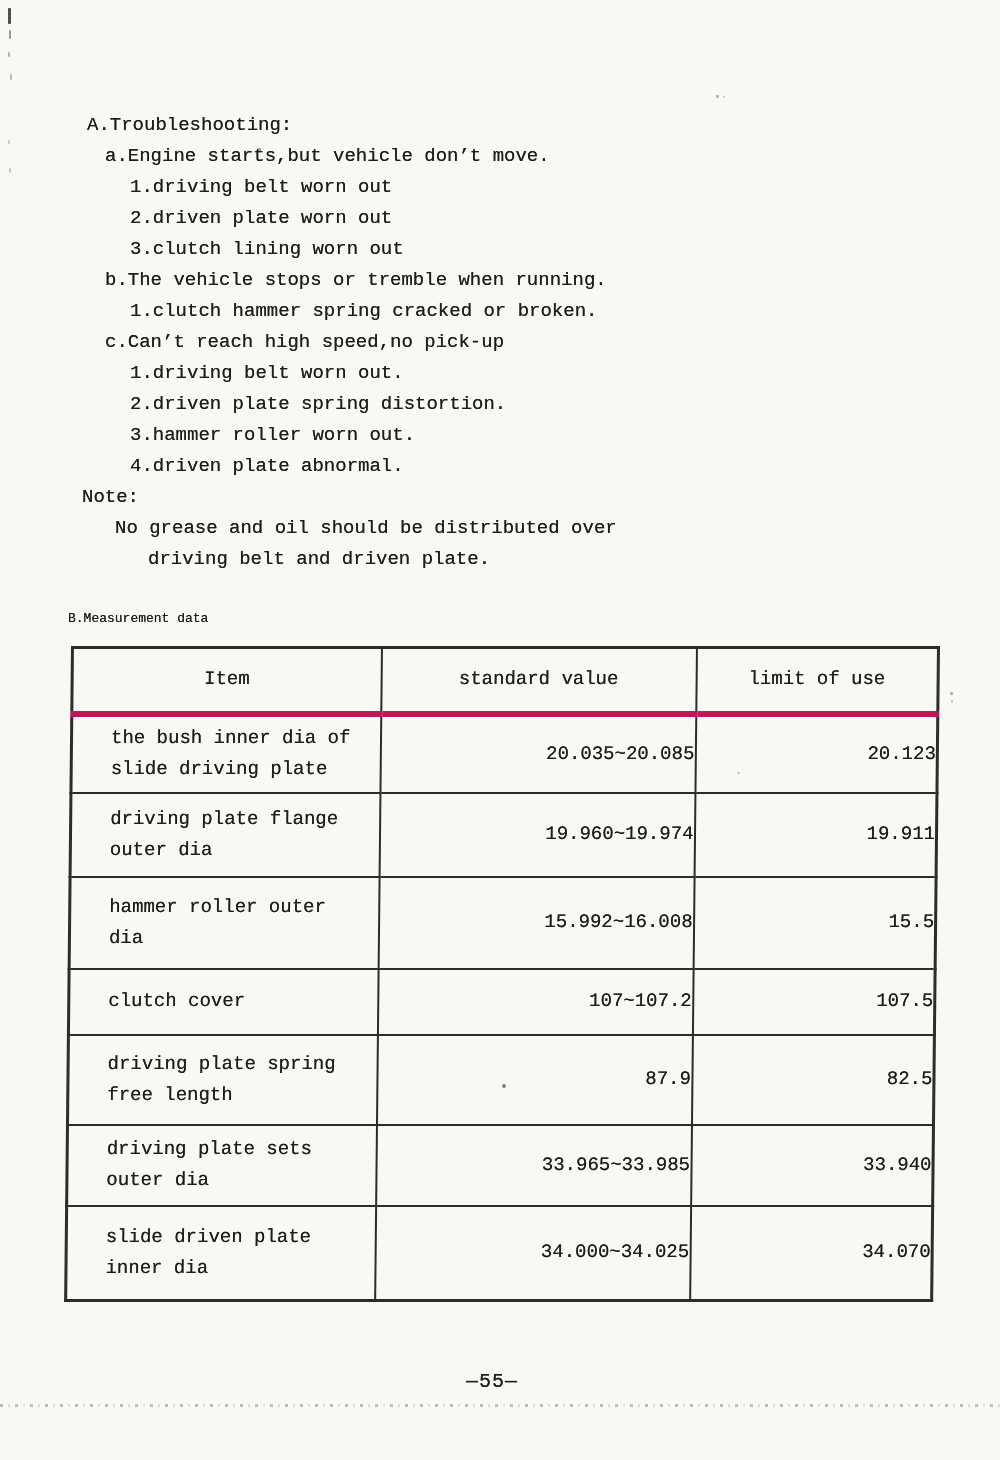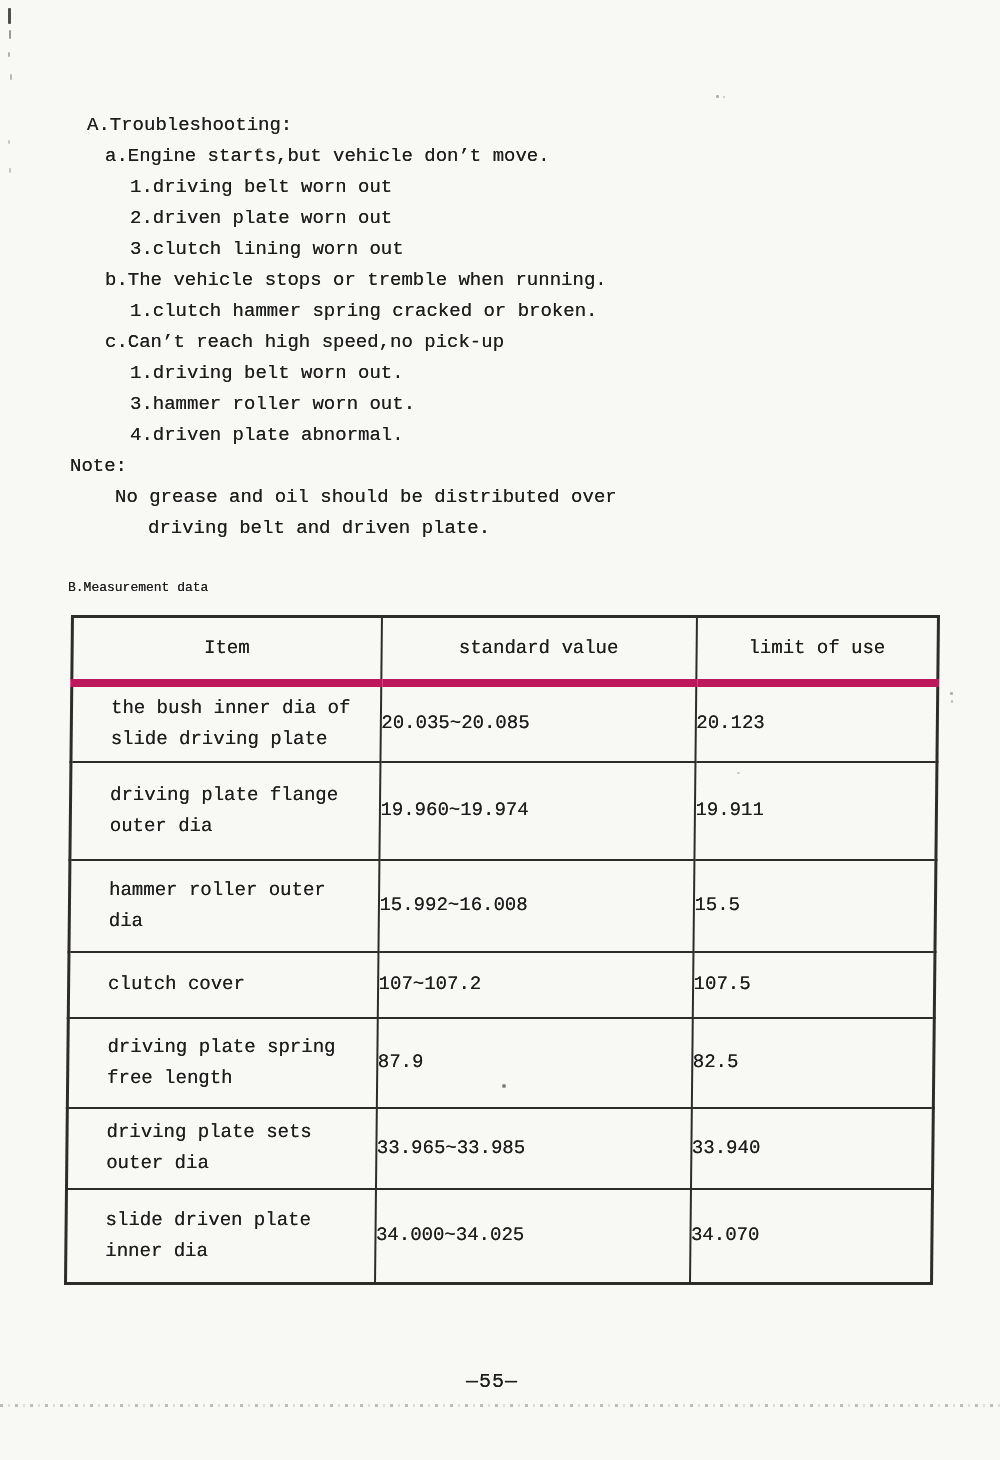--- a/index.html
+++ b/index.html
@@ -9,40 +9,40 @@
     background:#f8f8f5;
     font-family:"Liberation Mono","DejaVu Sans Mono",monospace;
     font-size:19px; line-height:31px; color:#1d1d1d;
     overflow:hidden;
     text-shadow:0 0 0.6px rgba(25,25,25,0.85);
   }
   .content { position:absolute; left:68px; top:110px; width:890px; }
   .doc-title { font-size:19px; font-weight:normal; margin-left:19px; }
   .section-label { margin-left:37px; }
   .item-line { margin-left:62px; }
-  .note-label { margin-left:2px; }
+  .note-label { margin-left:14px; }
   .note-line-0 { margin-left:47px; }
   .note-line-1 { margin-left:80px; }
   .measure-title { margin-top:28px; font-weight:normal; font-size:13px; }
   table.measure {
     border-collapse:collapse; table-layout:fixed;
     margin-top:12px; margin-left:3px; width:866px;
     border:3px solid #2e2c2a;
     transform:skewX(-0.6deg); transform-origin:top left;
   }
   table.measure th, table.measure td { border:2px solid #2e2c2a; }
-  table.measure thead th { border-bottom:8px solid #be185d; }
+  table.measure thead th { border-bottom:6px solid #be185d; }
   col.c-item { width:309px; } col.c-std { width:315px; } col.c-lim { width:242px; }
   th { font-weight:normal; text-align:center; }
   td { vertical-align:middle; }
   td.cell-item { text-align:left; padding-left:38px; }
-  td.cell-value { text-align:left; }
+  td.cell-value { text-align:right; }
   thead tr { height:66px; }
   tbody tr:nth-child(1){height:79px}
-  tbody tr:nth-child(2){height:98px}
+  tbody tr:nth-child(2){height:84px}
   tbody tr:nth-child(3){height:92px}
   tbody tr:nth-child(4){height:66px}
   tbody tr:nth-child(5){height:90px}
   tbody tr:nth-child(6){height:81px}
   tbody tr:nth-child(7){height:95px}
   .page-number {
     position:absolute; top:1366px; left:0; width:984px;
     text-align:center; font-size:20px; letter-spacing:1px;
   }
   .scan-dotline {
@@ -91,20 +91,21 @@
 
     <div>
         <div class="section-label">a.Engine starts,but vehicle don’t move.</div>
         <div class="item-line">1.driving belt worn out</div>
         <div class="item-line">2.driven plate worn out</div>
         <div class="item-line">3.clutch lining worn out</div>
         <div class="section-label">b.The vehicle stops or tremble when running.</div>
         <div class="item-line">1.clutch hammer spring cracked or broken.</div>
         <div class="section-label">c.Can’t reach high speed,no pick-up</div>
         <div class="item-line">1.driving belt worn out.</div>
+        <div class="item-line">2.driven plate spring distortion.</div>
         <div class="item-line">3.hammer roller worn out.</div>
         <div class="item-line">4.driven plate abnormal.</div>
       </div>
 
     <div>
       <div class="note-label">Note:</div>
       <div class="note-line-0">No grease and oil should be distributed over</div>
       <div class="note-line-1">driving belt and driven plate.</div>
     </div>
 

